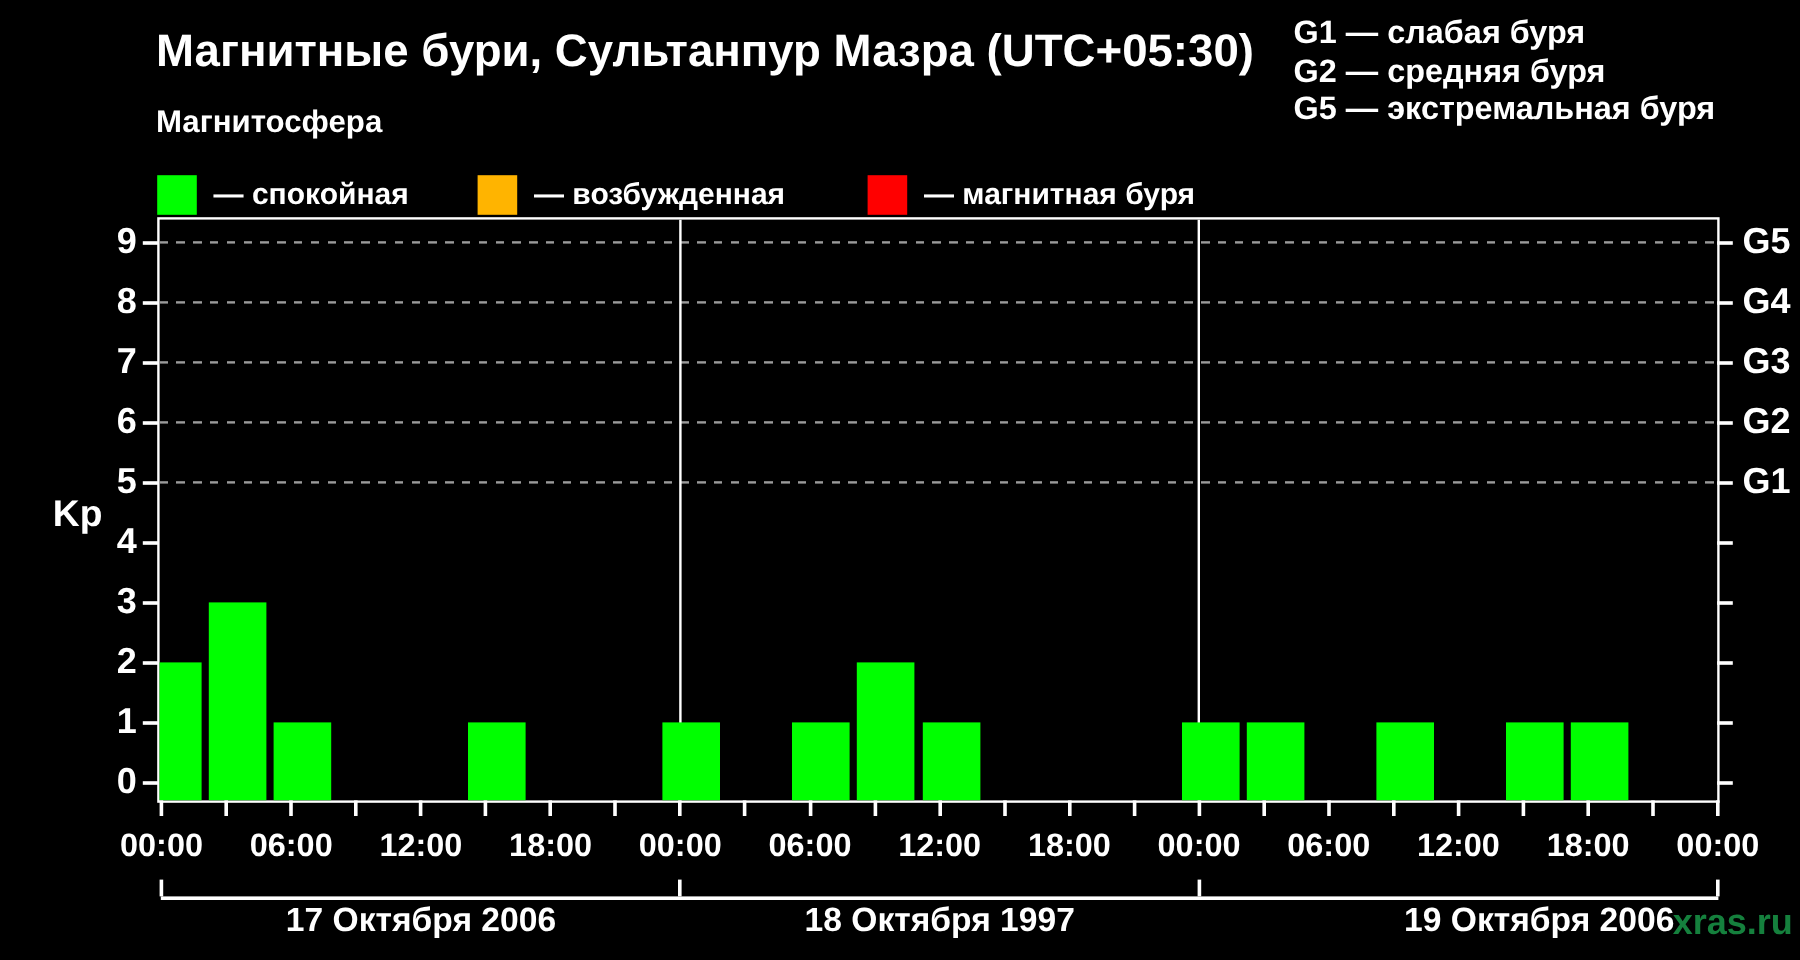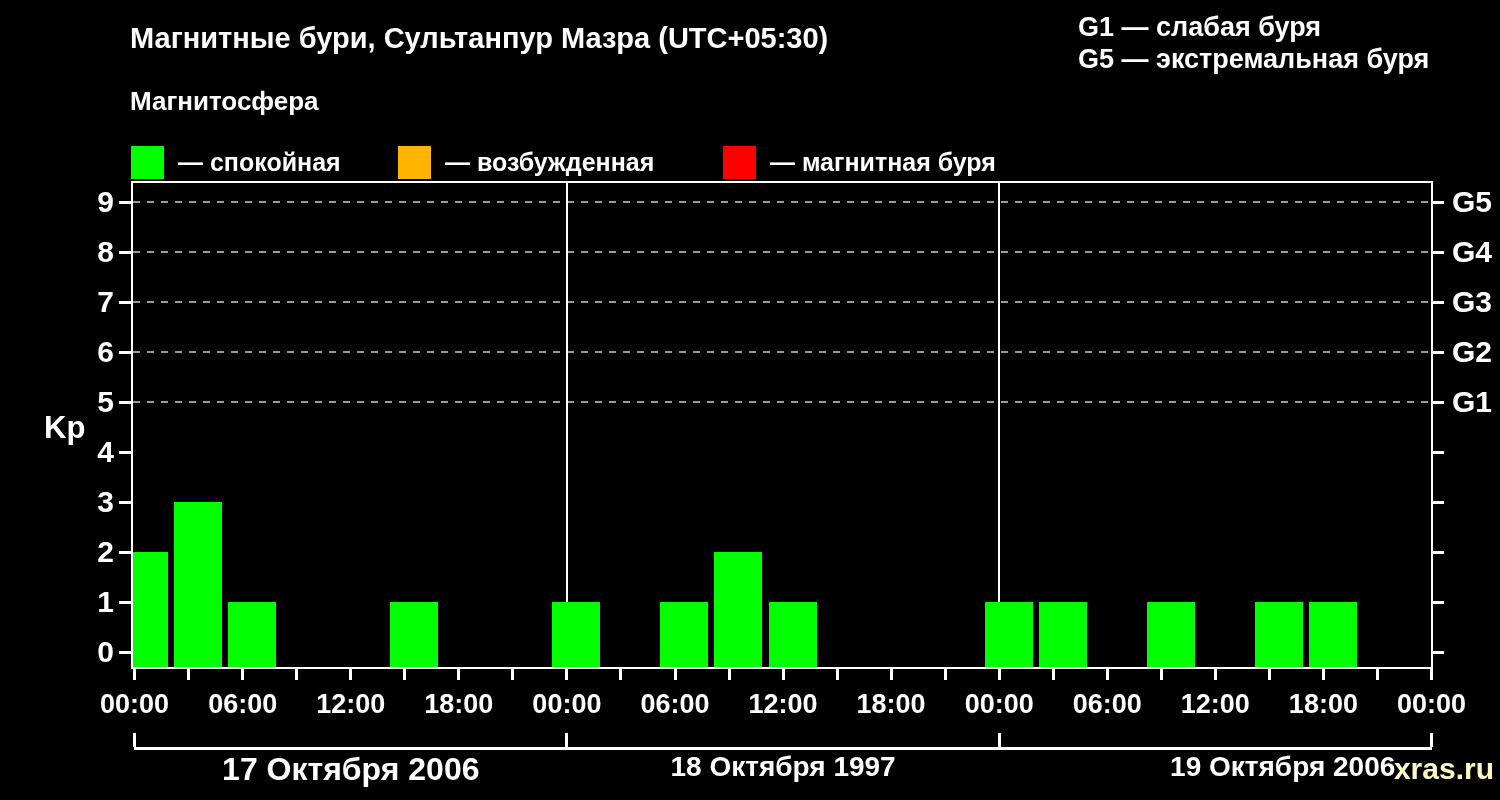--- a/index.html
+++ b/index.html
@@ -6,21 +6,21 @@
   html, body { width: 1500px; height: 800px; }
   body {
     background: #000;
     font-family: "Liberation Sans", "DejaVu Sans", sans-serif;
     font-weight: 700;
     color: #fff;
     overflow: hidden;
   }
   #root { position: relative; width: 1500px; height: 800px; }
   .abs { position: absolute; }
-  .title    { position: absolute; left: 130px; top: 22px;  font-size: 29px; white-space: nowrap; }
+  .title    { position: absolute; left: 130px; top: 22px;  font-size: 38px; white-space: nowrap; }
   .subtitle { position: absolute; left: 130px; top: 86px;  font-size: 26px; white-space: nowrap; }
   .legend-item { position: absolute; top: 133px; display: flex; align-items: center; height: 34px; margin-top: 12px; }
   .swatch   { width: 33px; height: 33px; flex: 0 0 33px; }
   .legend-label { margin-left: 14px; font-size: 25px; white-space: nowrap; }
   .gscale   { position: absolute; left: 1078px; top: 12px; font-size: 27px; line-height: 31.6px; }
   .gscale-line { white-space: nowrap; }
   .kp-title { position: absolute; left: 44px; top: 410px; font-size: 31px; }
   .plot-frame { position: absolute; left: 131px; top: 181px; width: 1302px; height: 488px; border: 2px solid #fff; }
   .plot-area  { position: absolute; left: 133px; top: 183px; width: 1298px; height: 484px; overflow: hidden; }
   .watermark  { position: absolute; right: 6px; top: 752px; font-size: 30px; }
@@ -41,20 +41,21 @@
     <span class="swatch" style="background: rgb(255, 0, 0);"></span>
     <span class="legend-label">— магнитная буря</span>
   </div>
   <div class="legend-item" style="left:398px">
     <span class="swatch" style="background: rgb(255, 180, 0);"></span>
     <span class="legend-label">— возбужденная</span>
   </div>
 
   <div class="gscale">
     <div class="gscale-line">G1 — слабая буря</div>
+    <div class="gscale-line">G2 — средняя буря</div>
     <div class="gscale-line">G5 — экстремальная буря</div>
   </div>
 
   <div class="kp-title">Kp</div>
 
   <div class="plot-frame"></div>
   <div class="plot-area">
       <div class="abs" style="left: 0px; top: 218px; width: 100%; height: 2px; background: repeating-linear-gradient(90deg, rgb(154, 154, 154) 0px, rgb(154, 154, 154) 7px, transparent 7px, transparent 14px);"></div>
       <div class="abs" style="left: 0px; top: 168px; width: 100%; height: 2px; background: repeating-linear-gradient(90deg, rgb(154, 154, 154) 0px, rgb(154, 154, 154) 7px, transparent 7px, transparent 14px);"></div>
       <div class="abs" style="left: 0px; top: 118px; width: 100%; height: 2px; background: repeating-linear-gradient(90deg, rgb(154, 154, 154) 0px, rgb(154, 154, 154) 7px, transparent 7px, transparent 14px);"></div>
@@ -70,21 +71,21 @@
       <div class="abs" style="left: 527.4px; top: 419px; width: 48px; height: 65px; background: rgb(0, 255, 0);"></div>
       <div class="abs" style="left: 581.4px; top: 369px; width: 48px; height: 115px; background: rgb(0, 255, 0);"></div>
       <div class="abs" style="left: 635.5px; top: 419px; width: 48px; height: 65px; background: rgb(0, 255, 0);"></div>
       <div class="abs" style="left: 851.6px; top: 419px; width: 48px; height: 65px; background: rgb(0, 255, 0);"></div>
       <div class="abs" style="left: 905.6px; top: 419px; width: 48px; height: 65px; background: rgb(0, 255, 0);"></div>
       <div class="abs" style="left: 1013.7px; top: 419px; width: 48px; height: 65px; background: rgb(0, 255, 0);"></div>
       <div class="abs" style="left: 1121.8px; top: 419px; width: 48px; height: 65px; background: rgb(0, 255, 0);"></div>
       <div class="abs" style="left: 1175.8px; top: 419px; width: 48px; height: 65px; background: rgb(0, 255, 0);"></div>
     </div>
 
-  <div class="watermark" style="color: #fef9c3; text-align: center;">xras.ru</div>
+  <div class="watermark" style="color: #15803d; text-align: center;">xras.ru</div>
 <div class="abs" style="left: 119px; top: 650.5px; width: 13px; height: 3px; background: rgb(255, 255, 255);"></div>
     <div class="abs" style="left: 1431px; top: 650.5px; width: 13px; height: 3px; background: rgb(255, 255, 255);"></div>
     <div class="abs" style="left: 50px; top: 635px; width: 64px; text-align: right; font-size: 30px; line-height: 34px;">0</div>
     <div class="abs" style="left: 119px; top: 600.5px; width: 13px; height: 3px; background: rgb(255, 255, 255);"></div>
     <div class="abs" style="left: 1431px; top: 600.5px; width: 13px; height: 3px; background: rgb(255, 255, 255);"></div>
     <div class="abs" style="left: 50px; top: 585px; width: 64px; text-align: right; font-size: 30px; line-height: 34px;">1</div>
     <div class="abs" style="left: 119px; top: 550.5px; width: 13px; height: 3px; background: rgb(255, 255, 255);"></div>
     <div class="abs" style="left: 1431px; top: 550.5px; width: 13px; height: 3px; background: rgb(255, 255, 255);"></div>
     <div class="abs" style="left: 50px; top: 535px; width: 64px; text-align: right; font-size: 30px; line-height: 34px;">2</div>
     <div class="abs" style="left: 119px; top: 500.5px; width: 13px; height: 3px; background: rgb(255, 255, 255);"></div>
@@ -149,16 +150,16 @@
     <div class="abs" style="left: 939.2px; top: 689px; width: 120px; text-align: center; font-size: 27px;">00:00</div>
     <div class="abs" style="left: 1047.3px; top: 689px; width: 120px; text-align: center; font-size: 27px;">06:00</div>
     <div class="abs" style="left: 1155.3px; top: 689px; width: 120px; text-align: center; font-size: 27px;">12:00</div>
     <div class="abs" style="left: 1263.4px; top: 689px; width: 120px; text-align: center; font-size: 27px;">18:00</div>
     <div class="abs" style="left: 1371.5px; top: 689px; width: 120px; text-align: center; font-size: 27px;">00:00</div>
     <div class="abs" style="left: 134px; top: 747px; width: 1298px; height: 3px; background: rgb(255, 255, 255);"></div>
     <div class="abs" style="left: 133.1px; top: 733px; width: 3px; height: 14px; background: rgb(255, 255, 255);"></div>
     <div class="abs" style="left: 565.4px; top: 733px; width: 3px; height: 14px; background: rgb(255, 255, 255);"></div>
     <div class="abs" style="left: 997.7px; top: 733px; width: 3px; height: 14px; background: rgb(255, 255, 255);"></div>
     <div class="abs" style="left: 1430px; top: 733px; width: 3px; height: 14px; background: rgb(255, 255, 255);"></div>
-    <div class="abs" style="left: 170.8px; top: 751px; width: 360px; text-align: center; font-size: 32px;">17 Октября 2006</div>
+    <div class="abs" style="left: 170.8px; top: 751px; width: 360px; text-align: center; font-size: 28px;">17 Октября 2006</div>
     <div class="abs" style="left: 603.1px; top: 751px; width: 360px; text-align: center; font-size: 28px;">18 Октября 1997</div>
     <div class="abs" style="left: 1035.3px; top: 751px; width: 360px; text-align: right; font-size: 28px;">19 Октября 2006</div>
   </div>
 
 </body></html>

